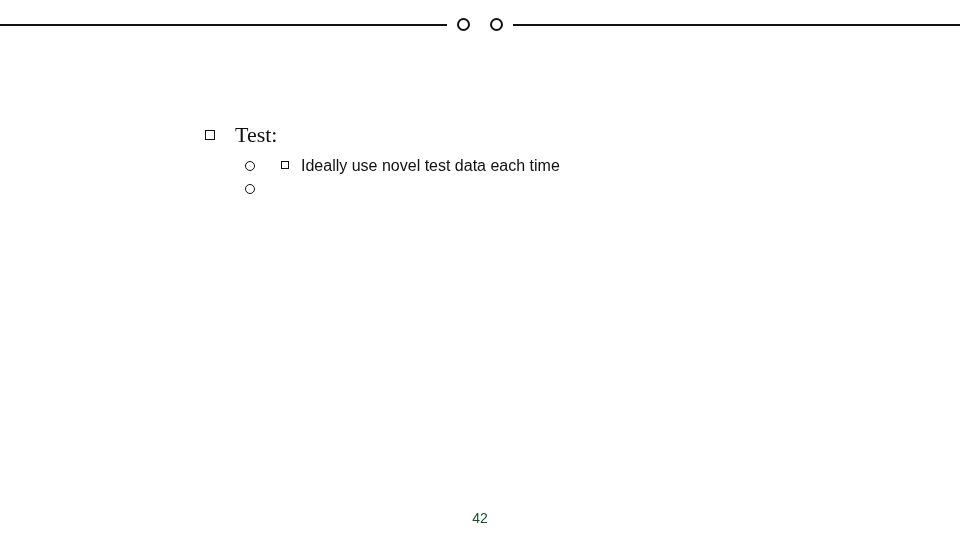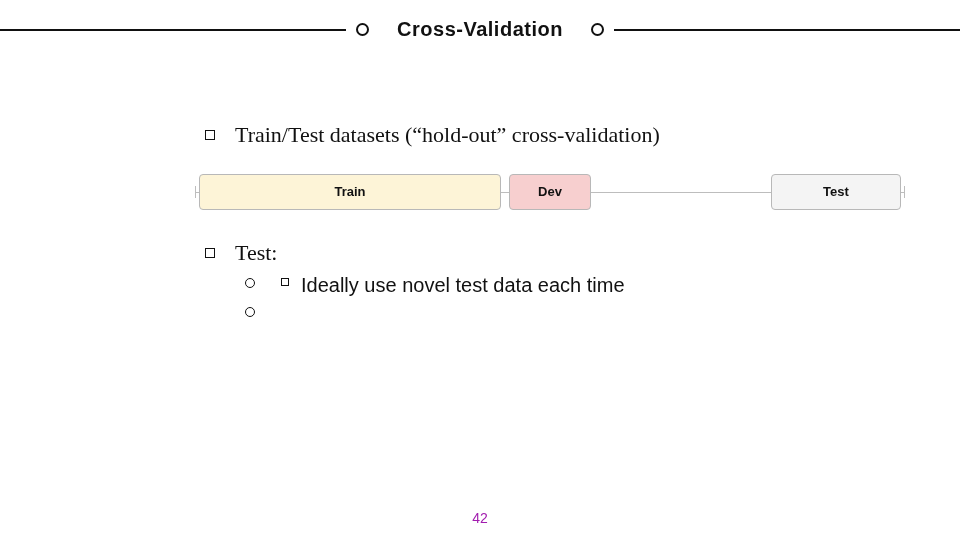--- a/index.html
+++ b/index.html
@@ -15,58 +15,47 @@
   li{position:relative;}
   
   .l1>li{padding-left:40px;margin-bottom:4px;font-size:22px;line-height:1.35;font-family:Georgia,"Times New Roman",serif;font-weight:400;}
   .l1>li::before{content:"";position:absolute;left:10px;top:10px;width:8px;height:8px;border:1.5px solid #111;}
   
   .l2{margin-top:4px;}
   .l2>li{padding-left:34px;font-size:18px;line-height:1.45;font-family:"Helvetica Neue",Arial,sans-serif;}
   .l2>li::before{content:"";position:absolute;left:10px;top:7px;width:8px;height:8px;border:1.5px solid #111;border-radius:50%;}
   
   .l3{margin-top:2px;}
-  .l3>li{padding-left:32px;font-size:20px;line-height:1.45;}
+  .l3>li{padding-left:32px;font-size:16px;line-height:1.45;}
   .l3>li::before{content:"";position:absolute;left:12px;top:7px;width:6px;height:6px;border:1.5px solid #111;}
   
   .diagram{position:relative;margin:20px 0 24px -40px;width:710px;height:44px;}
   .axis{position:absolute;top:22px;left:0;right:0;height:1px;background:#bdbdbd;}
   .tick{position:absolute;top:16px;width:1px;height:12px;background:#bdbdbd;}
   .box{position:absolute;top:4px;height:34px;border:1px solid #b8b8b8;border-radius:4px;display:flex;align-items:center;justify-content:center;font-size:13px;font-weight:700;font-family:"Helvetica Neue",Arial,sans-serif;}
   .box.train{left:4px;width:300px;background:#fdf4d7;}
   .box.dev{left:314px;width:80px;background:#f7cfcf;}
   .box.test{left:576px;width:128px;background:#f4f4f4;}
   
-  .pagenum{position:absolute;bottom:14px;left:0;right:0;text-align:center;font-size:14px;color:#a21caf;font-family:"Helvetica Neue",Arial,sans-serif;}
+  .pagenum{position:absolute;bottom:14px;left:0;right:0;text-align:center;font-size:14px;color:#14532d;font-family:"Helvetica Neue",Arial,sans-serif;}
 </style>
 </head>
 <body>
 
 <div class="slide">
 
   <div class="title-row">
     <div class="title-line"></div>
     <div class="title-dot"></div>
-    <div class="title-text">Cross-Validation</div>
     <div class="title-dot"></div>
     <div class="title-line"></div>
   </div>
 
   <div class="content">
     <ul class="l1">
-      <li><span>Train/Test datasets (“hold-out” cross-validation)</span>
-        <div class="diagram">
-          <div class="axis"></div>
-          <div class="tick" style="left:0"></div>
-          <div class="tick" style="right:0"></div>
-          <div class="box train">Train</div>
-          <div class="box dev">Dev</div>
-          <div class="box test">Test</div>
-        </div>
-      </li>
       <li><span>Test:</span>
         <ul class="l2">
           <li>
             <ul class="l3">
               <li><span>Ideally use novel test data each time</span></li>
             </ul>
           </li>
           <li>
           </li>
         </ul>

